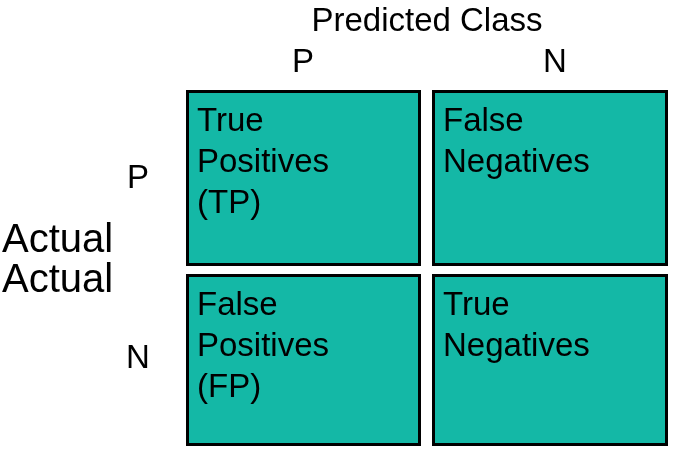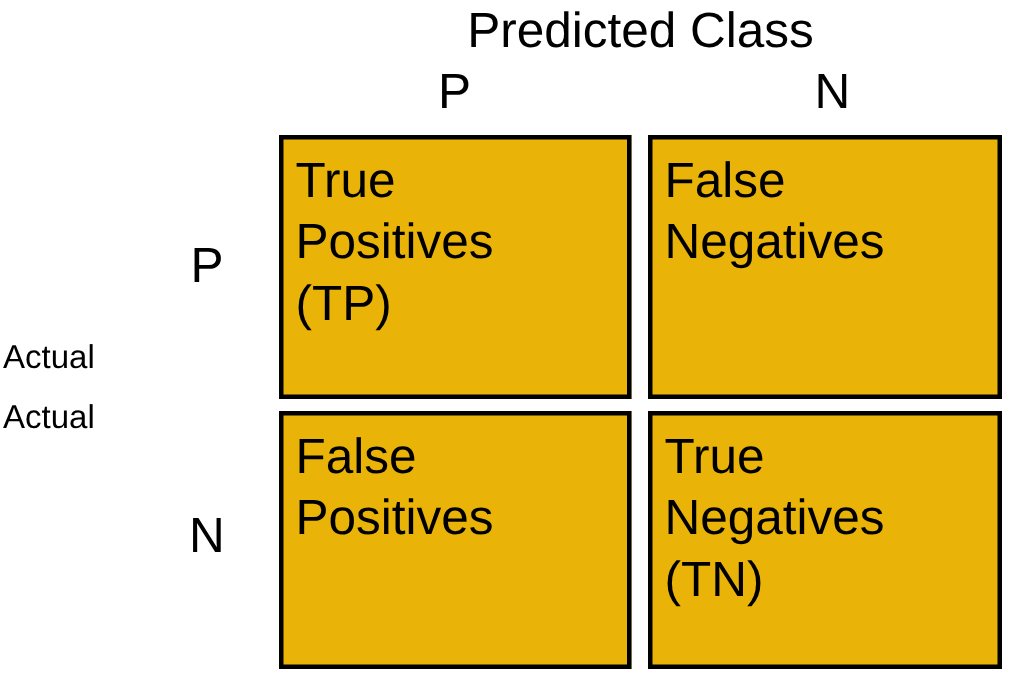--- a/index.html
+++ b/index.html
@@ -47,21 +47,21 @@
     width: 60px;
   }
   .col-head.col-p { left: 273px; }
   .col-head.col-n { left: 525px; }
 
   
   .actual-title {
     position: absolute;
     left: 2px;
     top: 218px;
-    font-size: 22px;
+    font-size: 40px;
     line-height: 40px;
     text-align: left;
     white-space: nowrap;
   }
   .actual-title .line { display: block; }
 
   
   .row-head {
     position: absolute;
     left: 108px;
@@ -70,21 +70,21 @@
     line-height: 38px;
     text-align: center;
   }
   .row-head.row-p { top: 158px; }
   .row-head.row-n { top: 338px; }
 
   
   .cell {
     position: absolute;
     box-sizing: border-box;
-    background: #eab308;
+    background: #14b8a6;
     border: 3px solid #000000;
     padding: 0;
   }
   .cell-tp { left: 186px; top: 90px;  width: 235px; height: 176px; }
   .cell-fn { left: 432px; top: 90px;  width: 236px; height: 176px; }
   .cell-fp { left: 186px; top: 274px; width: 235px; height: 172px; }
   .cell-tn { left: 432px; top: 274px; width: 236px; height: 172px; }
 
   .cell-text {
     position: absolute;
@@ -127,24 +127,24 @@
     <div class="cell-text">
       <span class="line">False</span>
       <span class="line">Negatives</span>
     </div>
   </div>
 
   <div class="cell cell-fp">
     <div class="cell-text">
       <span class="line">False</span>
       <span class="line">Positives</span>
+      <span class="line">(FP)</span>
     </div>
   </div>
 
   <div class="cell cell-tn">
     <div class="cell-text">
       <span class="line">True</span>
       <span class="line">Negatives</span>
-      <span class="line">(TN)</span>
     </div>
   </div>
 
 </div>
 
 </body></html>

